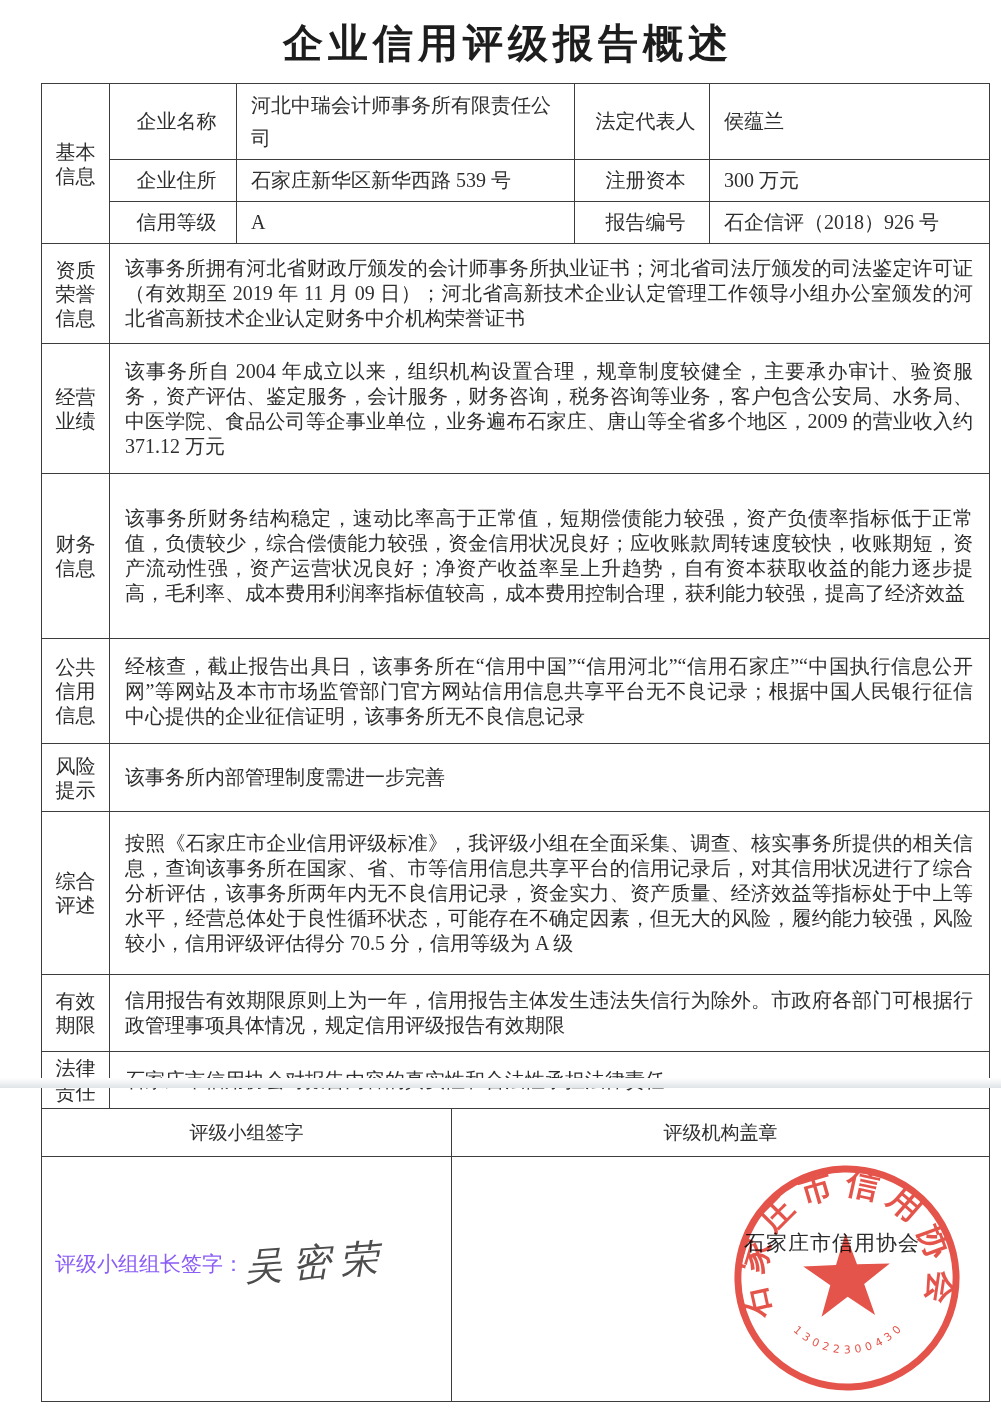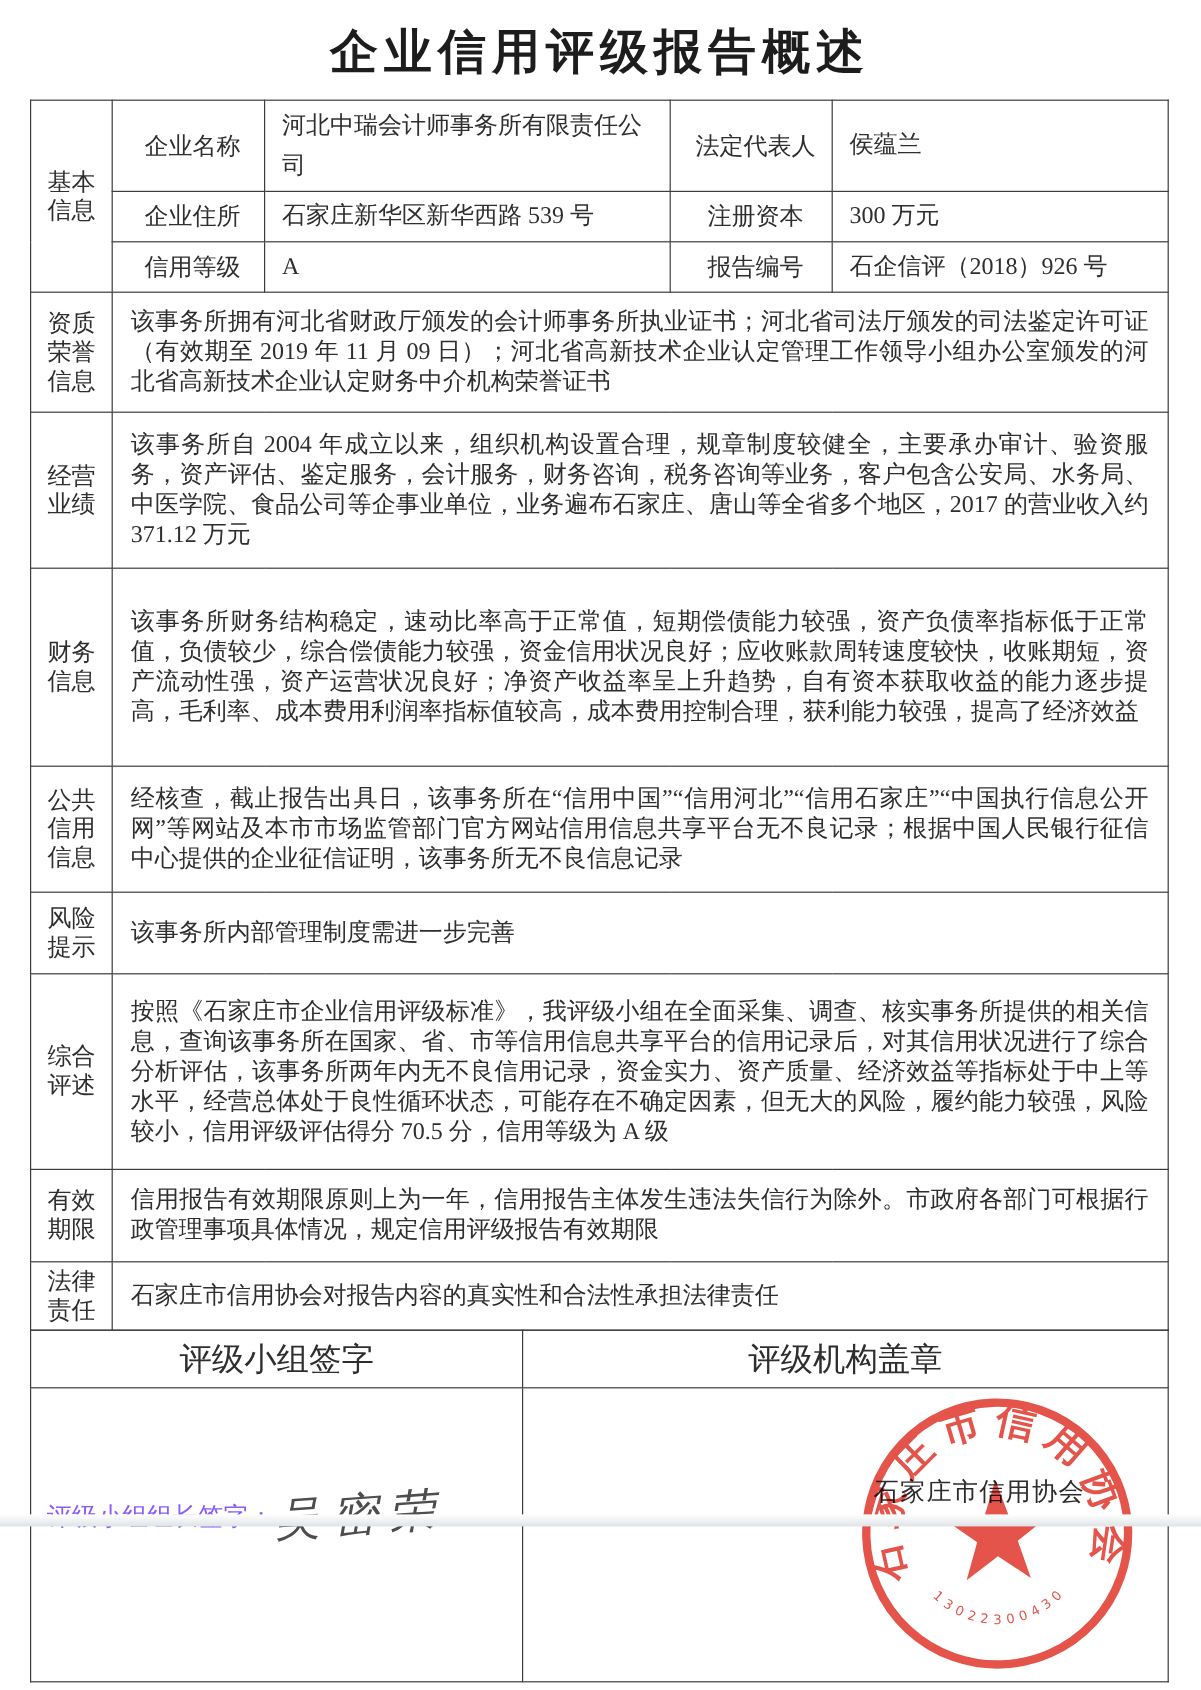--- a/index.html
+++ b/index.html
@@ -4,21 +4,21 @@
 <style>
   * { margin: 0; padding: 0; box-sizing: border-box; }
   html, body { background: #ffffff; }
   body {
     width: 1001px; height: 1408px;
     font-family: "Liberation Serif", "DejaVu Serif", serif;
     color: #2e2e2e;
     position: relative;
     overflow: hidden;
   }
-  .page { width: 1001px; height: 1272px; padding: 12px 26px 0 25px; position: relative; }
+  .page { width: 1001px; height: 1088px; padding: 12px 26px 0 41px; position: relative; }
 
   .title {
     text-align: center;
     font-size: 40px;
     font-weight: 700;
     letter-spacing: 5px;
     color: #1d1d1d;
     margin: 4px 0 12px 0;
   }
 
@@ -63,21 +63,21 @@
   .row-public td  { height: 105px; }
   .row-risk td    { height: 68px; }
   .row-summary td { height: 163px; }
   .row-valid td   { height: 77px; }
   .row-legal td   { height: 57px; }
 
   .sig { margin-top: -1px; }
   .sig-head td {
     height: 48px;
     text-align: center;
-    font-size: 27px;
+    font-size: 19px;
   }
   .sig-body td { height: 245px; position: relative; }
 
   .leader-line {
     position: absolute;
     top: 76px; left: 13px;
     white-space: nowrap;
   }
   .leader-label { font-size: 21px; color: #8b5cf6; }
   .handwritten {
@@ -164,21 +164,21 @@
 
       <tr class="row-honor">
         <td class="vhead">资质
 荣誉
 信息</td>
         <td class="content" colspan="4">该事务所拥有河北省财政厅颁发的会计师事务所执业证书；河北省司法厅颁发的司法鉴定许可证（有效期至 2019 年 11 月 09 日）；河北省高新技术企业认定管理工作领导小组办公室颁发的河北省高新技术企业认定财务中介机构荣誉证书</td>
       </tr>
       <tr class="row-perf">
         <td class="vhead">经营
 业绩</td>
-        <td class="content" colspan="4">该事务所自 2004 年成立以来，组织机构设置合理，规章制度较健全，主要承办审计、验资服务，资产评估、鉴定服务，会计服务，财务咨询，税务咨询等业务，客户包含公安局、水务局、中医学院、食品公司等企事业单位，业务遍布石家庄、唐山等全省多个地区，2017 的营业收入约 371.12 万元</td>
+        <td class="content" colspan="4">该事务所自 2004 年成立以来，组织机构设置合理，规章制度较健全，主要承办审计、验资服务，资产评估、鉴定服务，会计服务，财务咨询，税务咨询等业务，客户包含公安局、水务局、中医学院、食品公司等企事业单位，业务遍布石家庄、唐山等全省多个地区，2009 的营业收入约 371.12 万元</td>
       </tr>
       <tr class="row-fin">
         <td class="vhead">财务
 信息</td>
         <td class="content" colspan="4">该事务所财务结构稳定，速动比率高于正常值，短期偿债能力较强，资产负债率指标低于正常值，负债较少，综合偿债能力较强，资金信用状况良好；应收账款周转速度较快，收账期短，资产流动性强，资产运营状况良好；净资产收益率呈上升趋势，自有资本获取收益的能力逐步提高，毛利率、成本费用利润率指标值较高，成本费用控制合理，获利能力较强，提高了经济效益</td>
       </tr>
       <tr class="row-public">
         <td class="vhead">公共
 信用
 信息</td>

